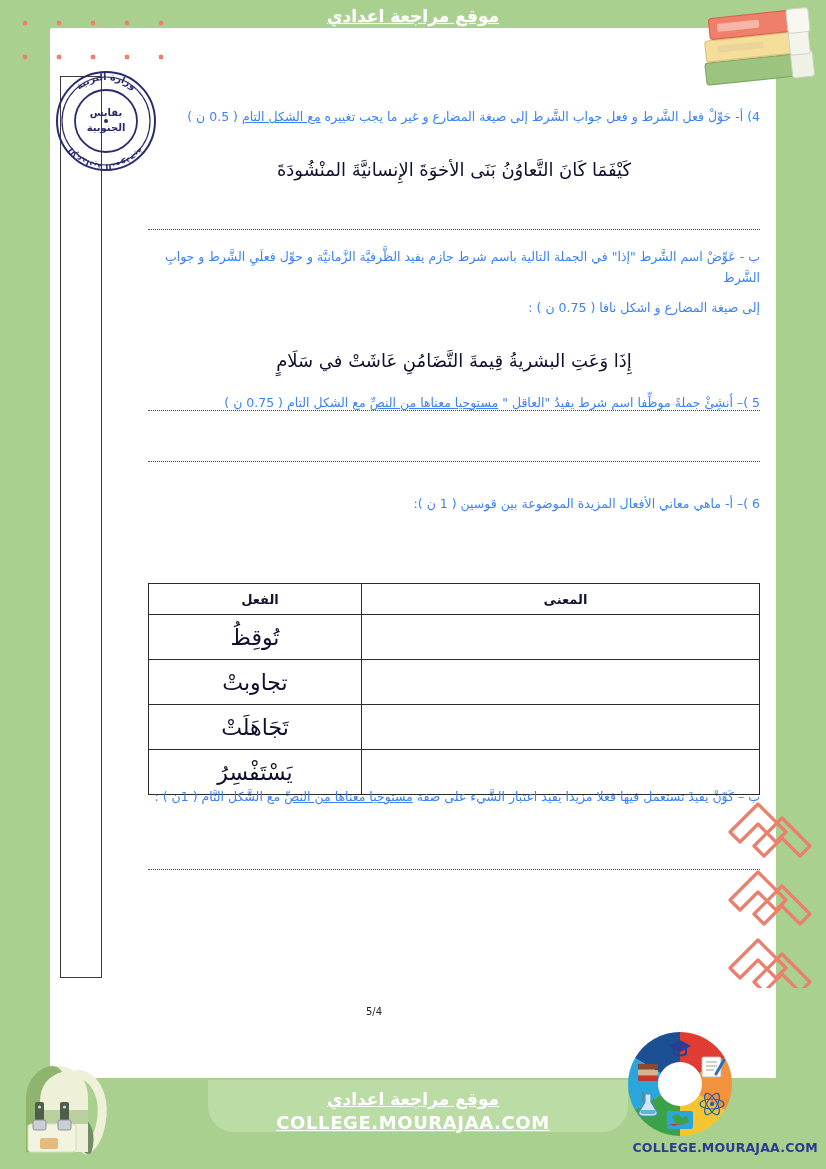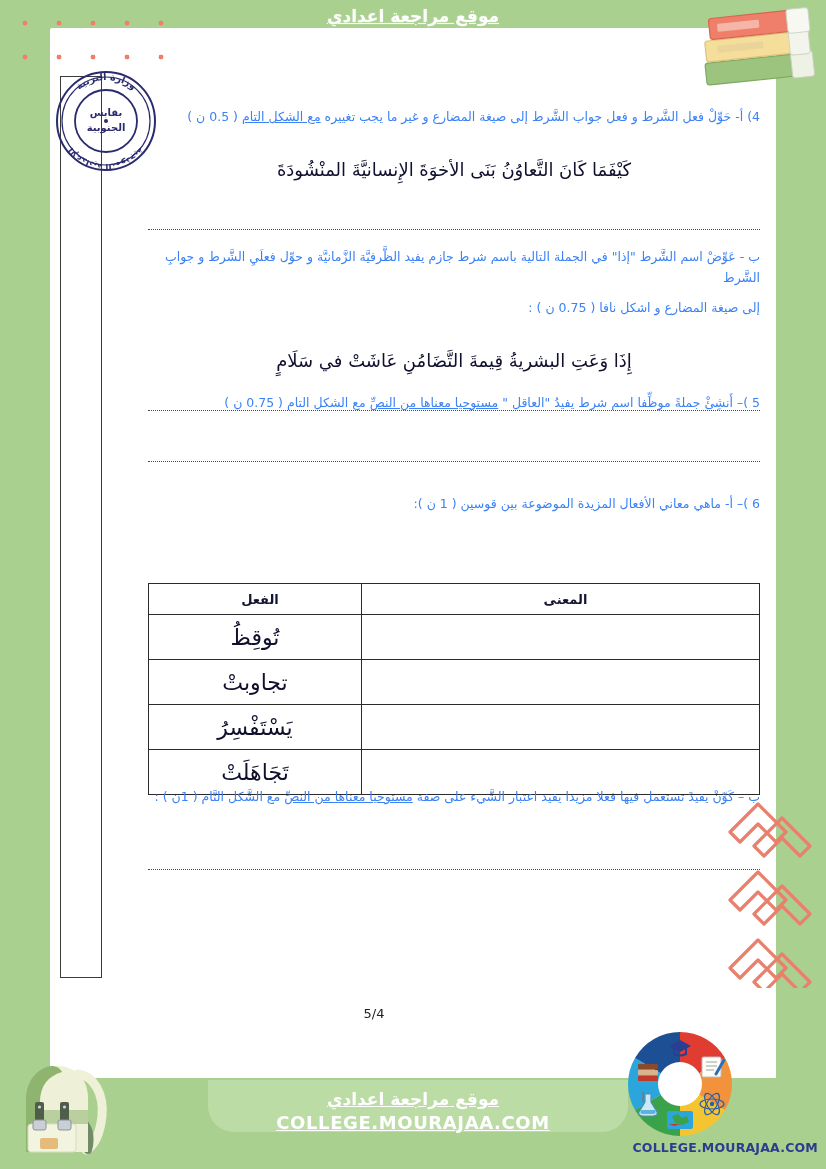--- a/index.html
+++ b/index.html
@@ -92,21 +92,21 @@
   table.verbs th{
     font-size:13px;font-weight:bold;color:#141433;height:26px;padding-left:16px;
   }
   table.verbs th.c-verb,table.verbs td.c-verb{width:190px;}
   table.verbs td.c-verb{font-size:22px;color:#10102e;}
   table.verbs td.c-mean{width:422px;}
 
   
   .pagenum{
     position:absolute;left:0;top:978px;width:648px;text-align:center;
-    font-size:13px;color:#222;direction:ltr;
+    font-size:10px;color:#222;direction:ltr;
   }
 
   
   .bottom-band{
     position:absolute;left:0;top:1078px;width:826px;height:91px;
     background:#a9d08e;z-index:5;
   }
   .footer-plate{
     position:absolute;left:208px;top:1080px;width:420px;height:52px;
     background:#bcdca6;border-radius:0 0 26px 26px;z-index:6;
@@ -230,25 +230,25 @@
           <tr>
             <td class="c-mean"></td>
             <td class="c-verb">تُوقِظُ</td>
           </tr>
           <tr>
             <td class="c-mean"></td>
             <td class="c-verb">تجاوبتْ</td>
           </tr>
           <tr>
             <td class="c-mean"></td>
+            <td class="c-verb">تَجَاهَلَتْ</td>
+          </tr>
+          <tr>
+            <td class="c-mean"></td>
             <td class="c-verb">يَسْتَفْسِرُ</td>
-          </tr>
-          <tr>
-            <td class="c-mean"></td>
-            <td class="c-verb">تَجَاهَلَتْ</td>
           </tr>
         </tbody>
       </table>
     </div>
 
     <div class="q" style="top:758px;">
       <div class="lead">
         <span>ب – كَوِّنْ يفيدً تستعمل فيها فعلا مزيدا يفيد اعتبار الشَّيء على صفة </span><span class="u">مستوحيا معناها من النصِّ</span><span> مع الشَّكل التَّام ( 1ن ) :</span>
       </div>
       <div class="dotline" style="margin-top:62px;"></div>

